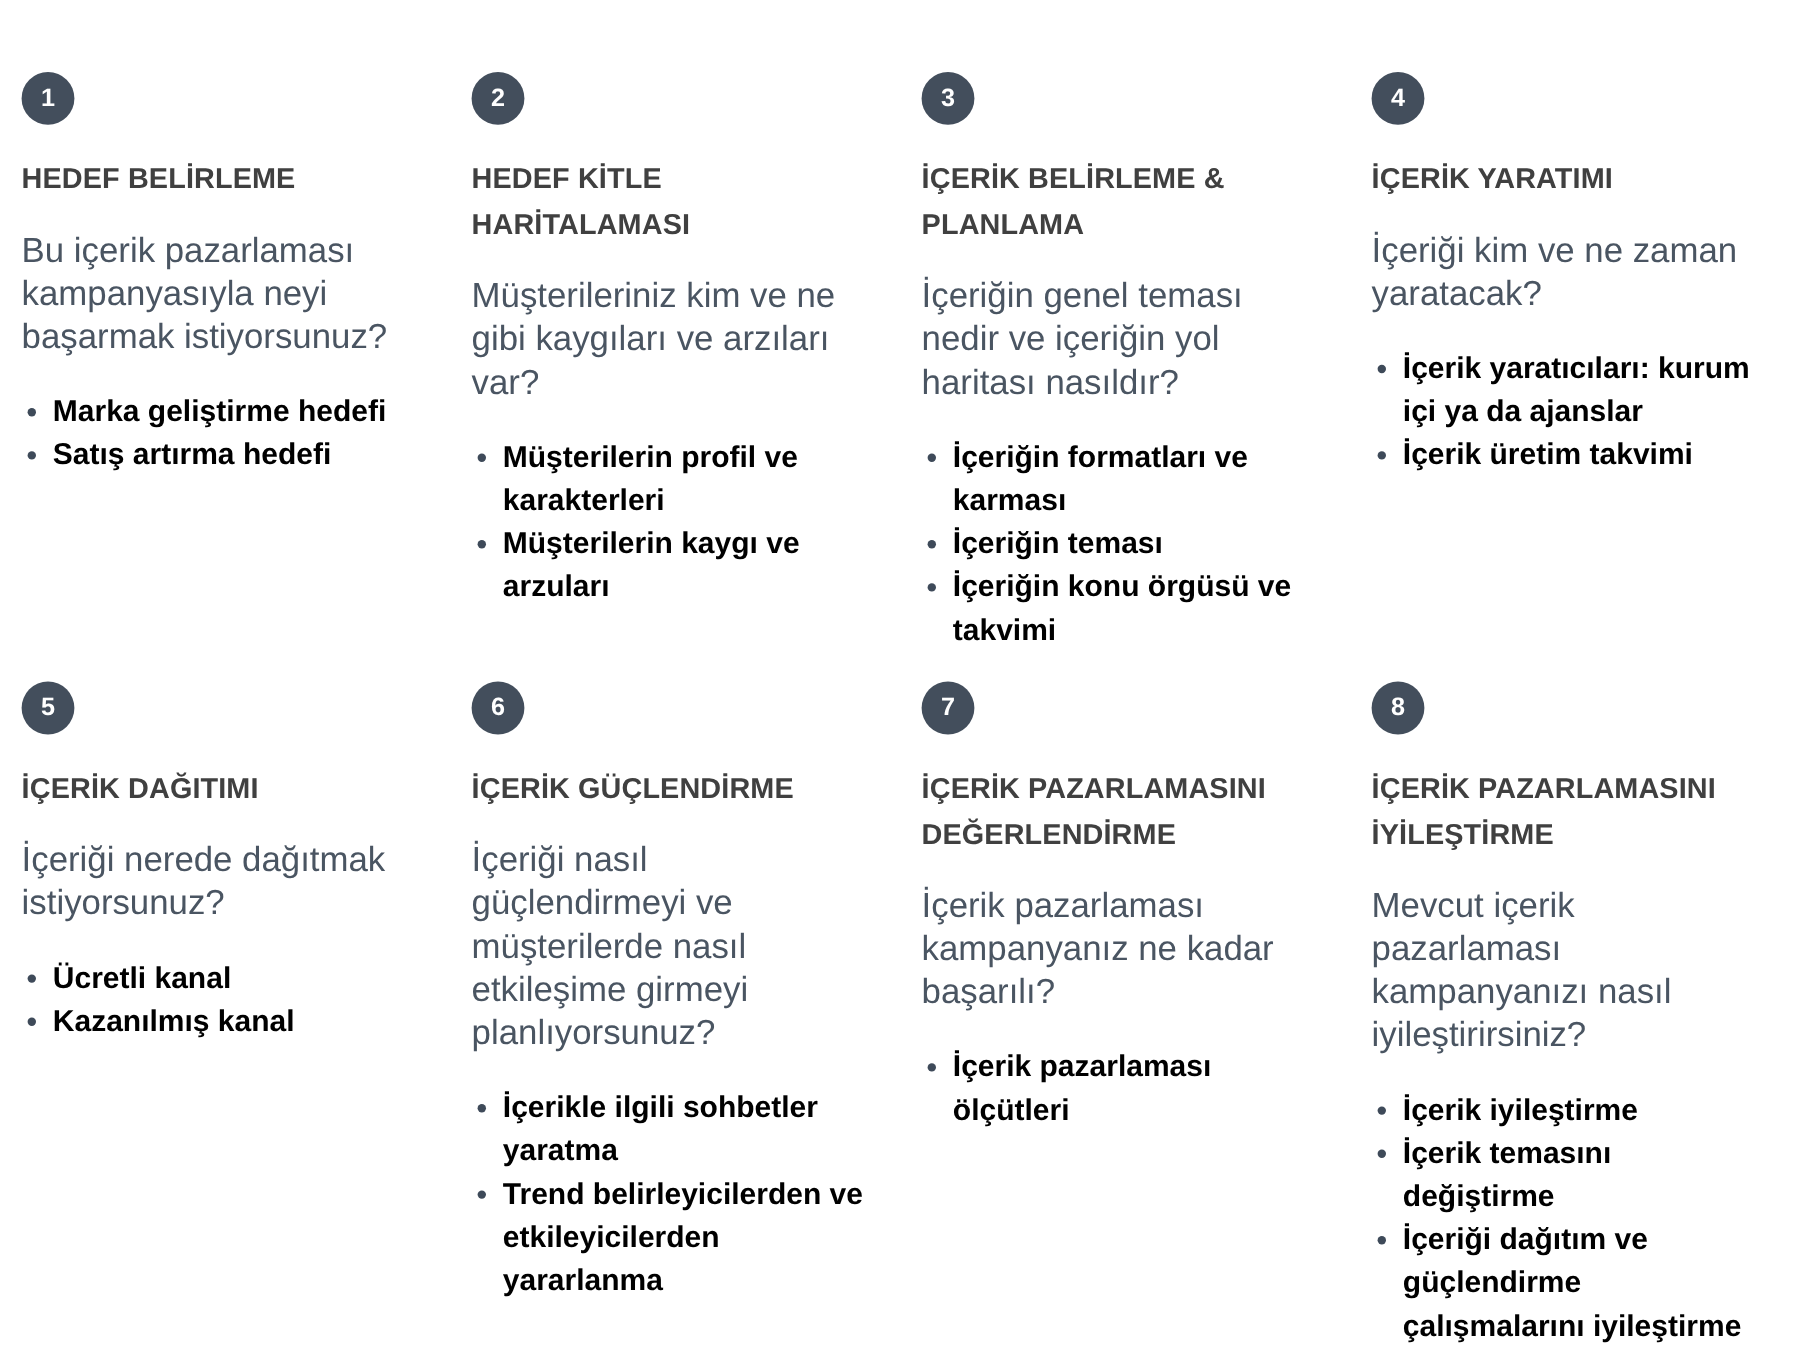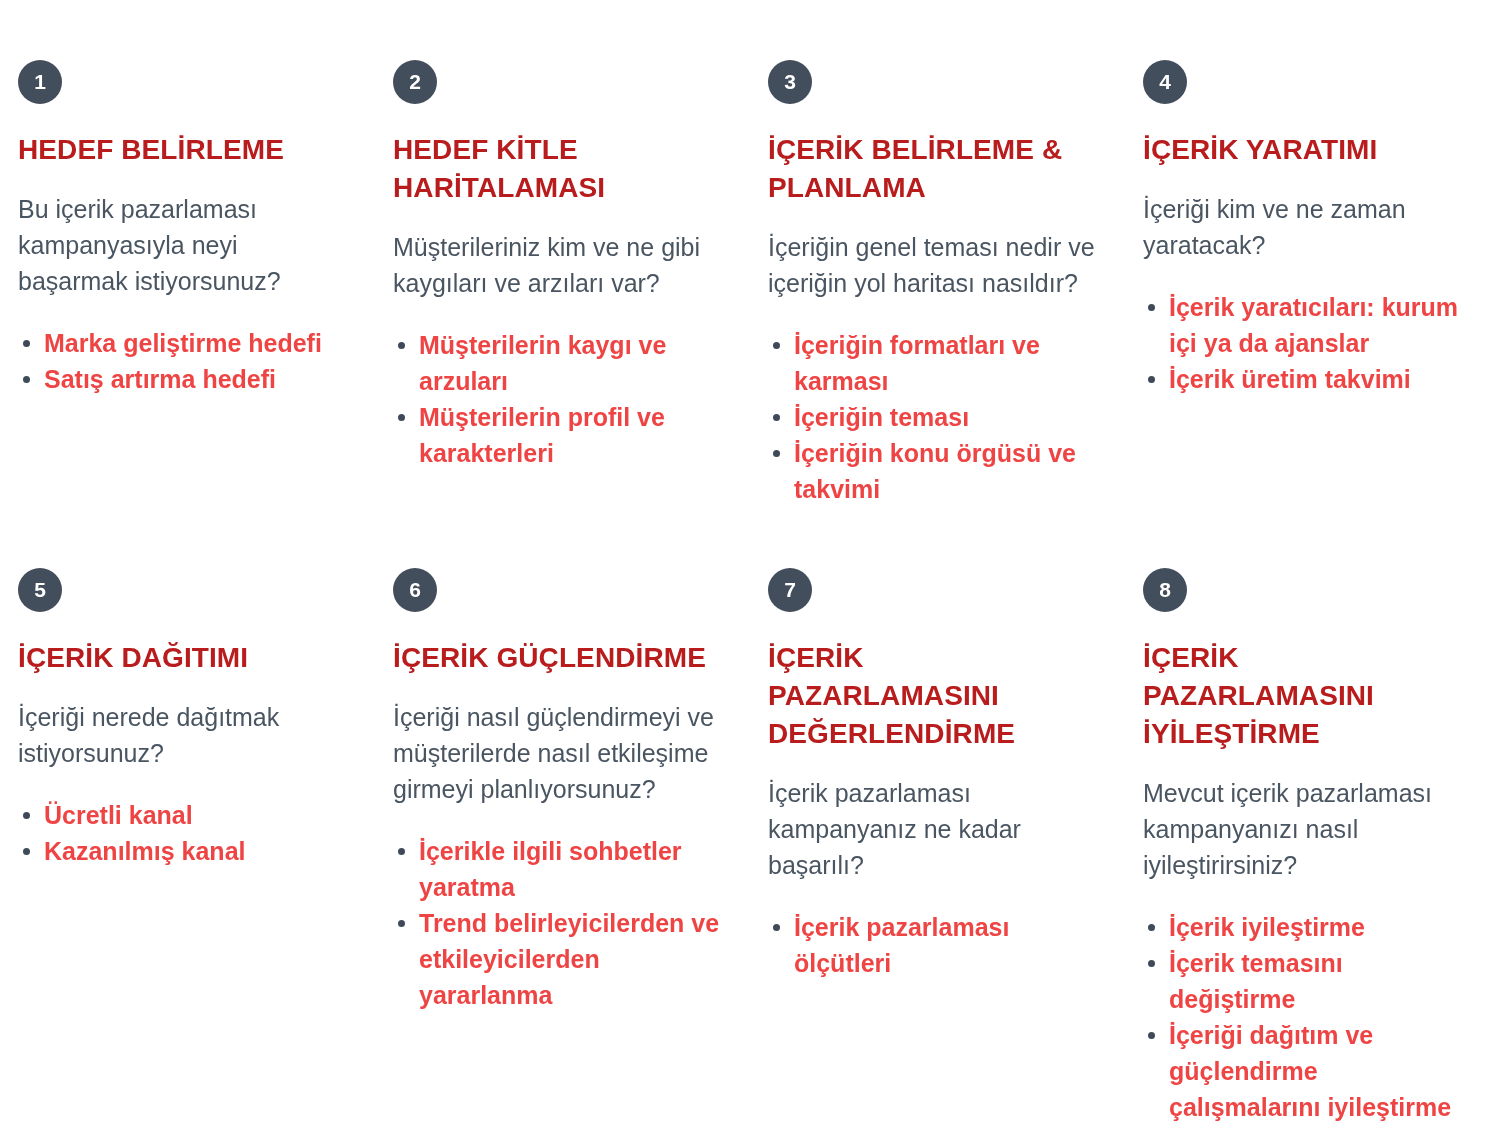--- a/index.html
+++ b/index.html
@@ -53,50 +53,50 @@
     font-size: 21px;
     font-weight: 700;
     line-height: 1;
     letter-spacing: 0;
     box-sizing: border-box;
     padding-bottom: 1px;
   }
 
   .card-title {
     margin: 27px 0 0 0;
-    font-size: 28px;
+    font-size: 24px;
     font-weight: 700;
     line-height: 38px;
     letter-spacing: 0.1px;
-    color: #b91c1c;
+    color: #404040;
     text-transform: none;
     white-space: pre-line;
   }
 
   .card-question {
     margin: 22px 0 0 0;
-    font-size: 25px;
+    font-size: 29px;
     font-weight: 400;
     line-height: 36px;
     color: #4a5562;
   }
 
   .card-list {
     list-style: none;
     margin: 26px 0 0 0;
     padding: 0;
   }
 
   .card-list li {
     position: relative;
     padding-left: 26px;
     font-size: 25px;
     font-weight: 700;
     line-height: 36px;
-    color: #ef4444;
+    color: #000000;
     margin: 0 0 0 0;
   }
 
   .card-list li::before {
     content: "";
     position: absolute;
     left: 5px;
     top: 15px;
     width: 7px;
     height: 7px;
@@ -120,22 +120,22 @@
           <li>Marka geliştirme hedefi</li>
           <li>Satış artırma hedefi</li>
         </ul>
       </div>
 
       <div class="card">
         <div class="badge">2</div>
         <h3 class="card-title">HEDEF KİTLE HARİTALAMASI</h3>
         <p class="card-question">Müşterileriniz kim ve ne gibi kaygıları ve arzıları var?</p>
         <ul class="card-list">
+          <li>Müşterilerin profil ve karakterleri</li>
           <li>Müşterilerin kaygı ve arzuları</li>
-          <li>Müşterilerin profil ve karakterleri</li>
         </ul>
       </div>
 
       <div class="card">
         <div class="badge">3</div>
         <h3 class="card-title">İÇERİK BELİRLEME &amp; PLANLAMA</h3>
         <p class="card-question">İçeriğin genel teması nedir ve içeriğin yol haritası nasıldır?</p>
         <ul class="card-list">
           <li>İçeriğin formatları ve karması</li>
           <li>İçeriğin teması</li>

